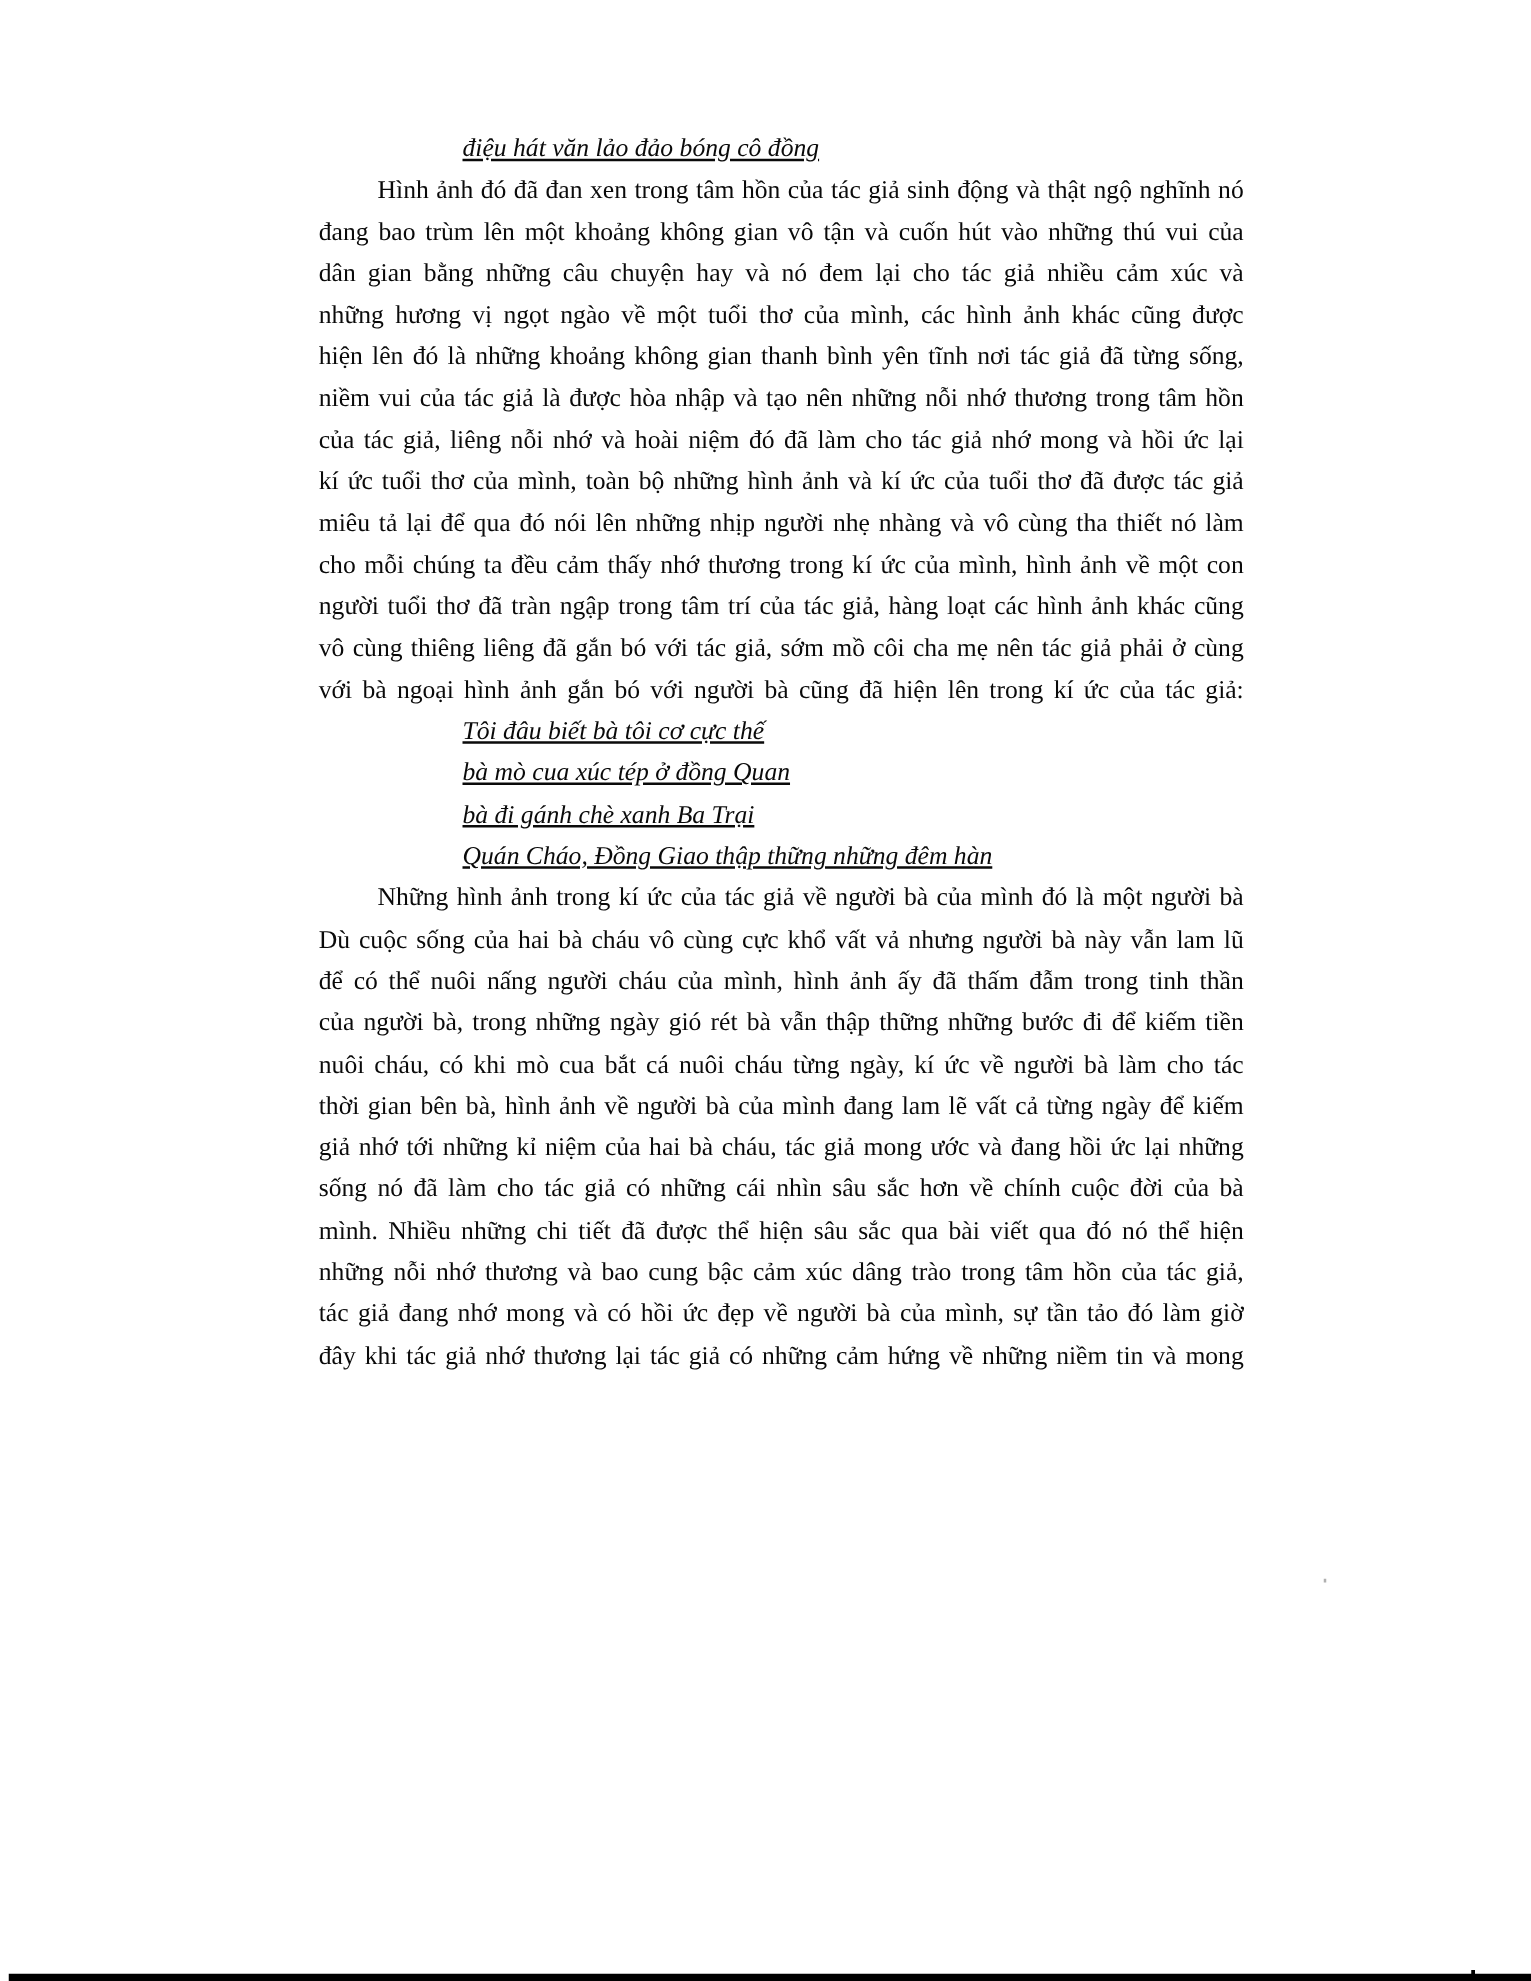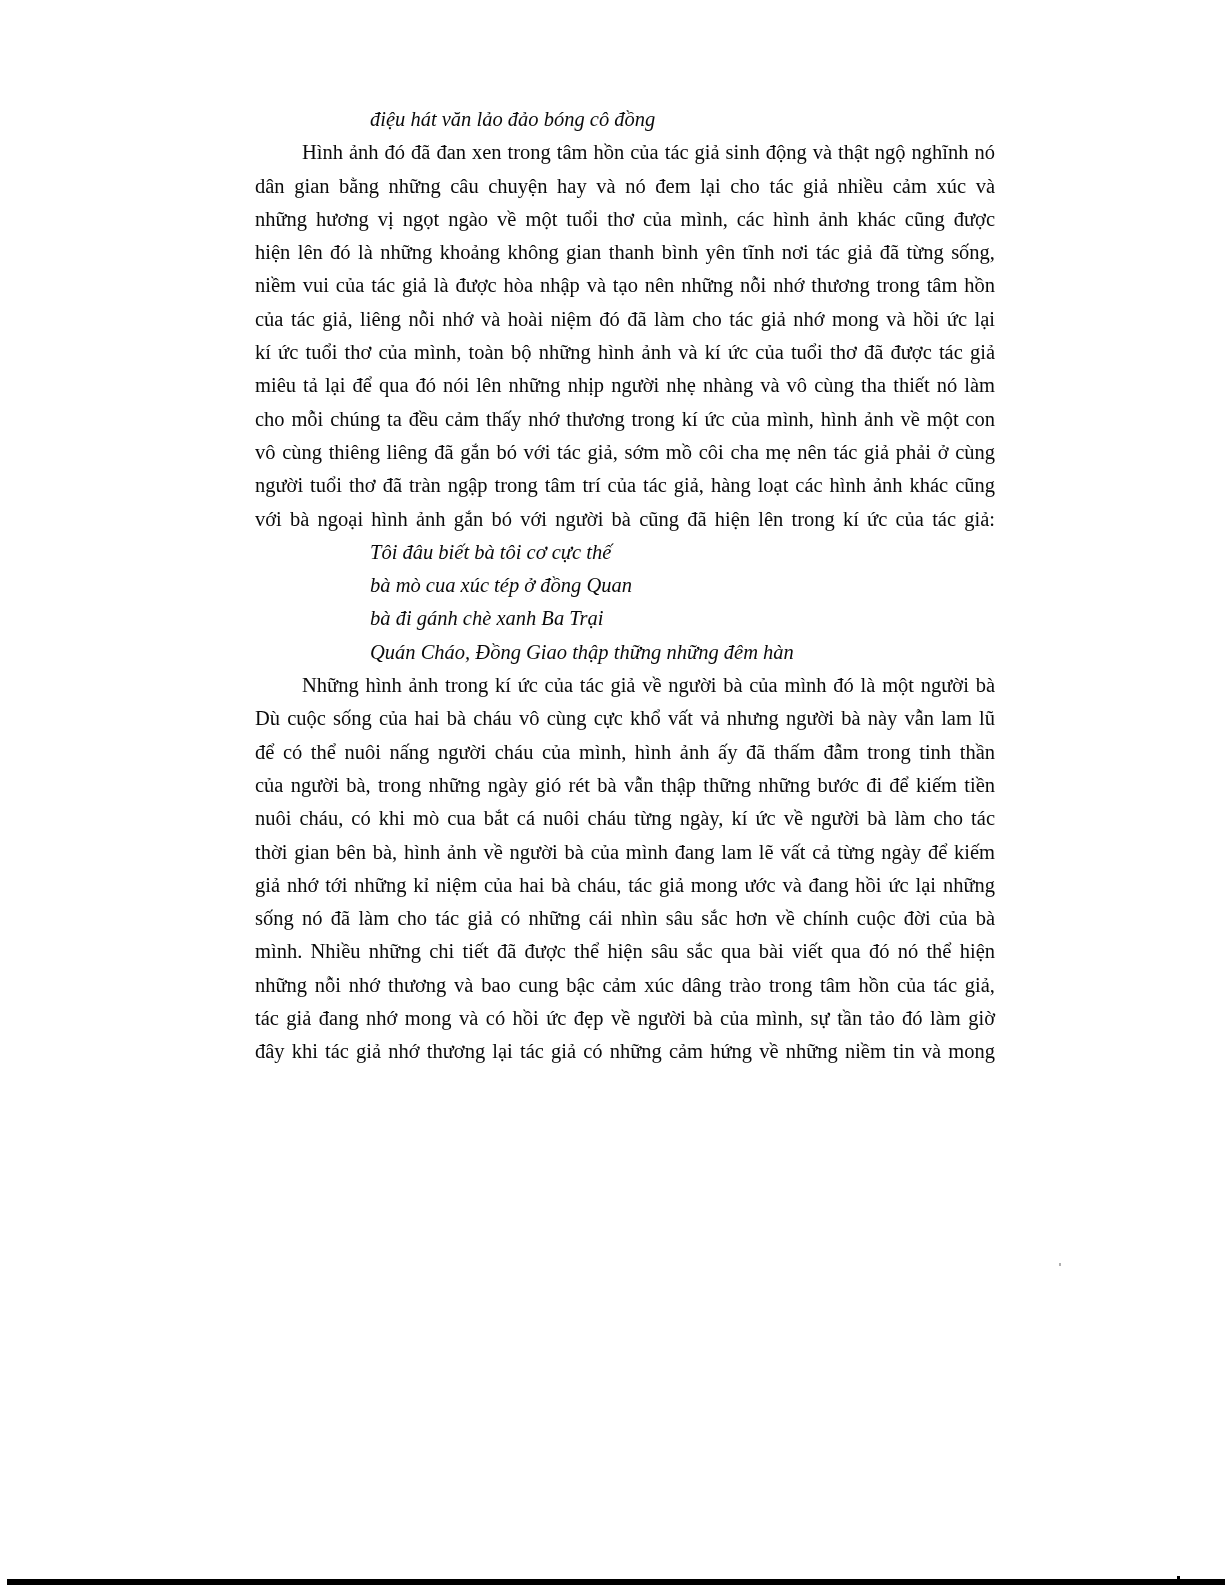--- a/index.html
+++ b/index.html
@@ -34,20 +34,21 @@
     text-align: justify;
     text-align-last: justify;
   }
   .paragraph .line.first {
     text-indent: 47px;
   }
   .quote .line {
     padding-left: 115px;
     font-style: italic;
     text-align: left;
+    text-decoration: underline;
   }
   .scan-bar {
     position: absolute;
     left: 7px;
     right: 0;
     bottom: 0;
     height: 6px;
     background: #000000;
   }
   .scan-bar-tick {
@@ -70,30 +71,31 @@
 </head>
 <body>
 
 <div class="page">
   <div class="doc-text">
       <div class="block quote">
         <div class="line first">điệu hát văn lảo đảo bóng cô đồng</div>
       </div>
       <div class="block paragraph">
         <div class="line first">Hình ảnh đó đã đan xen trong tâm hồn của tác giả sinh động và thật ngộ nghĩnh nó</div>
+        <div class="line">đang bao trùm lên một khoảng không gian vô tận và cuốn hút vào những thú vui của</div>
         <div class="line">dân gian bằng những câu chuyện hay và nó đem lại cho tác giả nhiều cảm xúc và</div>
         <div class="line">những hương vị ngọt ngào về một tuổi thơ của mình, các hình ảnh khác cũng được</div>
         <div class="line">hiện lên đó là những khoảng không gian thanh bình yên tĩnh nơi tác giả đã từng sống,</div>
         <div class="line">niềm vui của tác giả là được hòa nhập và tạo nên những nỗi nhớ thương trong tâm hồn</div>
         <div class="line">của tác giả, liêng nỗi nhớ và hoài niệm đó đã làm cho tác giả nhớ mong và hồi ức lại</div>
         <div class="line">kí ức tuổi thơ của mình, toàn bộ những hình ảnh và kí ức của tuổi thơ đã được tác giả</div>
         <div class="line">miêu tả lại để qua đó nói lên những nhịp người nhẹ nhàng và vô cùng tha thiết nó làm</div>
         <div class="line">cho mỗi chúng ta đều cảm thấy nhớ thương trong kí ức của mình, hình ảnh về một con</div>
+        <div class="line">người tuổi thơ đã tràn ngập trong tâm trí của tác giả, hàng loạt các hình ảnh khác cũng</div>
         <div class="line">vô cùng thiêng liêng đã gắn bó với tác giả, sớm mồ côi cha mẹ nên tác giả phải ở cùng</div>
-        <div class="line">người tuổi thơ đã tràn ngập trong tâm trí của tác giả, hàng loạt các hình ảnh khác cũng</div>
         <div class="line">với bà ngoại hình ảnh gắn bó với người bà cũng đã hiện lên trong kí ức của tác giả:</div>
       </div>
       <div class="block quote">
         <div class="line first">Tôi đâu biết bà tôi cơ cực thế</div>
         <div class="line">bà mò cua xúc tép ở đồng Quan</div>
         <div class="line">bà đi gánh chè xanh Ba Trại</div>
         <div class="line">Quán Cháo, Đồng Giao thập thững những đêm hàn</div>
       </div>
       <div class="block paragraph">
         <div class="line first">Những hình ảnh trong kí ức của tác giả về người bà của mình đó là một người bà</div>

